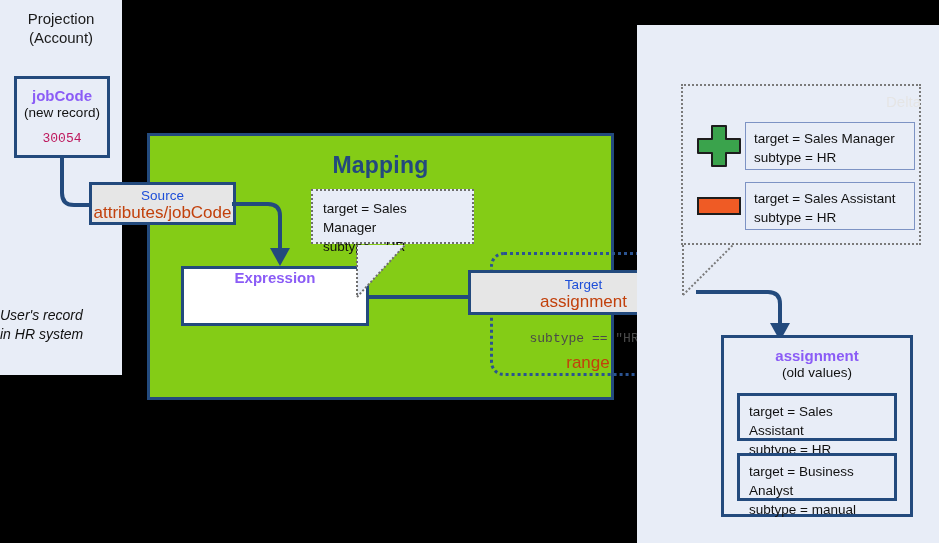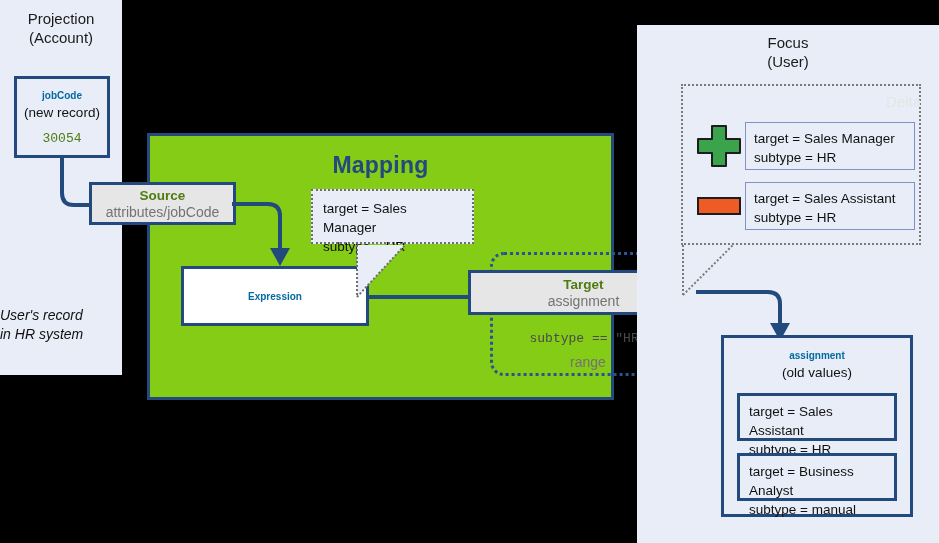--- a/index.html
+++ b/index.html
@@ -23,27 +23,27 @@
   .box{
     background:#e8edf7;border:3px solid #234a7d;box-sizing:border-box;
     display:flex;flex-direction:column;align-items:center;justify-content:center;
   }
   .box-gray{
     background:#e6e6e6;border:3px solid #234a7d;box-sizing:border-box;
     display:flex;flex-direction:column;align-items:center;justify-content:center;
   }
   .box-white{
     background:#ffffff;border:3px solid #234a7d;box-sizing:border-box;
-    display:flex;flex-direction:column;align-items:center;justify-content:center;
+    display:flex;flex-direction:row;align-items:flex-start;justify-content:center;
   }
-  .ttl{font-weight:bold;font-size:10px;color:#0369a1;line-height:17px;}
-  .ttl-blue{font-weight:bold;font-size:13.5px;color:#4d7c0f;line-height:17px;}
+  .ttl{font-weight:bold;font-size:15px;color:#8b5cf6;line-height:17px;}
+  .ttl-blue{font-weight:normal;font-size:13.5px;color:#1d4ed8;line-height:17px;}
   .sub{font-size:13.5px;color:#111;line-height:17px;}
-  .sub-blue{font-size:14px;color:#737373;line-height:17px;}
-  .mono{font-family:"Liberation Mono", monospace;font-size:13px;color:#4d7c0f;line-height:18px;}
+  .sub-blue{font-size:17px;color:#c2410c;line-height:17px;}
+  .mono{font-family:"Liberation Mono", monospace;font-size:13px;color:#be185d;line-height:18px;}
   .mono-dk{font-family:"Liberation Mono", monospace;font-size:13px;color:#4a4a4a;line-height:18px;}
 
   
   #mapping-panel{background:#84cc16;border:3px solid #234a7d;}
   #mapping-title{
     position:absolute;left:0;right:0;top:16px;text-align:center;
     font-size:23px;font-weight:bold;color:#23497e;letter-spacing:.2px;
   }
 
   
@@ -130,22 +130,20 @@
 subtype = HR</div>
 
   <svg class="abs" style="left:355px;top:243px;width:70px;height:58px;" width="70" height="58" viewBox="0 0 70 58">
     <path d="M2,2 L2,54 L50,2" fill="#e8edf7" stroke="none"></path>
     <path d="M2,2 L2,54" stroke="#6e6e6e" stroke-width="2" stroke-dasharray="2 2" fill="none"></path>
     <path d="M2,54 L50,2" stroke="#6e6e6e" stroke-width="2" stroke-dasharray="2 2" fill="none"></path>
   </svg>
 
   <div class="abs panel" style="left:637px;top:25px;width:302px;height:518px;"></div>
 
-  <div class="abs panel-title" style="left:637px;top:33px;width:302px;">Focus
-(User)</div>
 
   <div class="abs dotted-panel" style="left:681px;top:84px;width:240px;height:161px;"></div>
   <div class="abs" style="left:681px;top:93px;width:240px;text-align:right;font-size:15px;color:#e5e5e5;">Delta</div>
 
   <svg class="abs" style="left:681px;top:243px;width:90px;height:56px;" width="90" height="56" viewBox="0 0 90 56">
     <path d="M2,2 L2,52 L52,2" fill="#e8edf7" stroke="none"></path>
     <path d="M2,2 L2,52" stroke="#7a7a7a" stroke-width="2" stroke-dasharray="2 2" fill="none"></path>
     <path d="M2,52 L52,2" stroke="#7a7a7a" stroke-width="2" stroke-dasharray="2 2" fill="none"></path>
   </svg>
 

